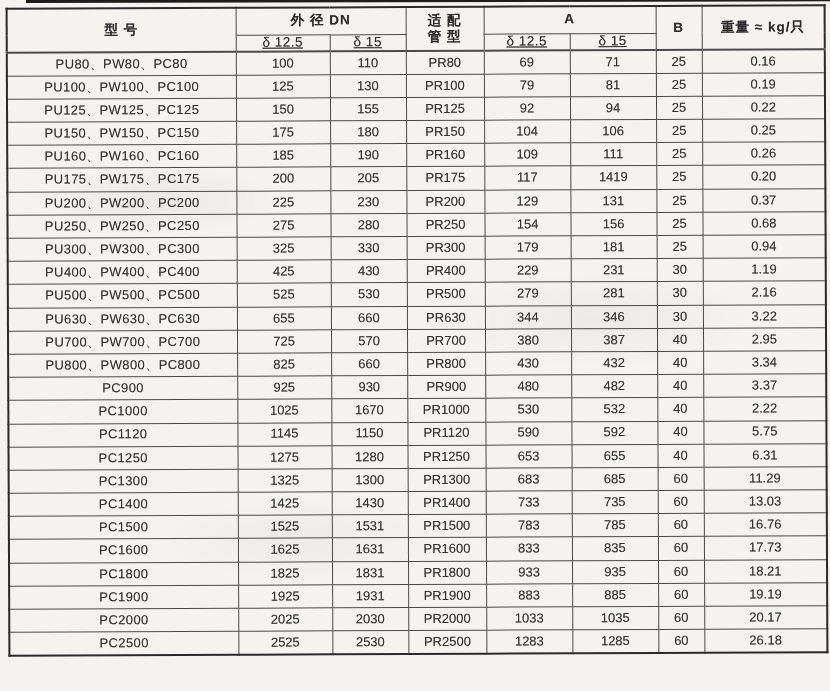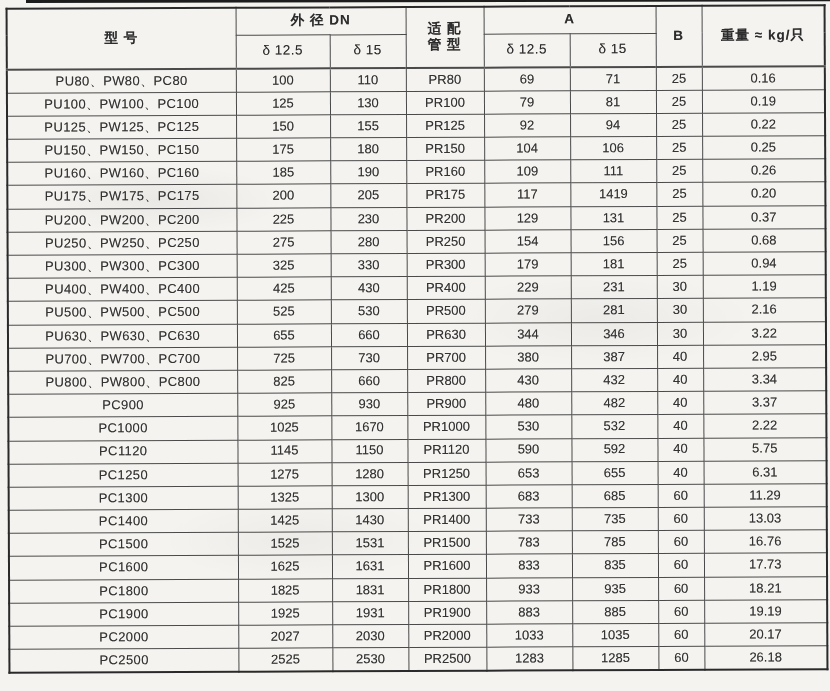--- a/index.html
+++ b/index.html
@@ -49,21 +49,21 @@
   }
   table.spec { border: 2px solid #2a2a2a; }
   table.spec thead th {
     font-size: 13.5px;
     font-weight: 600;
     letter-spacing: 1px;
     color: #2c2c2c;
     border-bottom-width: 2px;
   }
   table.spec thead tr.h1 th { height: 27px; }
-  table.spec thead tr.h2 th { height: 34px; font-weight: 500; letter-spacing: 0.5px; }
+  table.spec thead tr.h2 th { height: 17px; font-weight: 500; letter-spacing: 0.5px; text-decoration: underline; }
   table.spec thead th.group { border-bottom-width: 1px; }
   .two-line { display: flex; flex-direction: column; justify-content: center; gap: 1px; }
   table.spec td:first-child { letter-spacing: 0.4px; }
 </style>
 </head>
 <body>
 
 <div class="scan-edge"></div>
 
 <div class="table-wrap">
@@ -216,21 +216,21 @@
           <td>660</td>
           <td>PR630</td>
           <td>344</td>
           <td>346</td>
           <td>30</td>
           <td>3.22</td>
         </tr>
         <tr>
           <td>PU700、PW700、PC700</td>
           <td>725</td>
-          <td>730</td>
+          <td>570</td>
           <td>PR700</td>
           <td>380</td>
           <td>387</td>
           <td>40</td>
           <td>2.95</td>
         </tr>
         <tr>
           <td>PU800、PW800、PC800</td>
           <td>825</td>
           <td>660</td>
@@ -335,21 +335,21 @@
           <td>1925</td>
           <td>1931</td>
           <td>PR1900</td>
           <td>883</td>
           <td>885</td>
           <td>60</td>
           <td>19.19</td>
         </tr>
         <tr>
           <td>PC2000</td>
-          <td>2027</td>
+          <td>2025</td>
           <td>2030</td>
           <td>PR2000</td>
           <td>1033</td>
           <td>1035</td>
           <td>60</td>
           <td>20.17</td>
         </tr>
         <tr>
           <td>PC2500</td>
           <td>2525</td>

